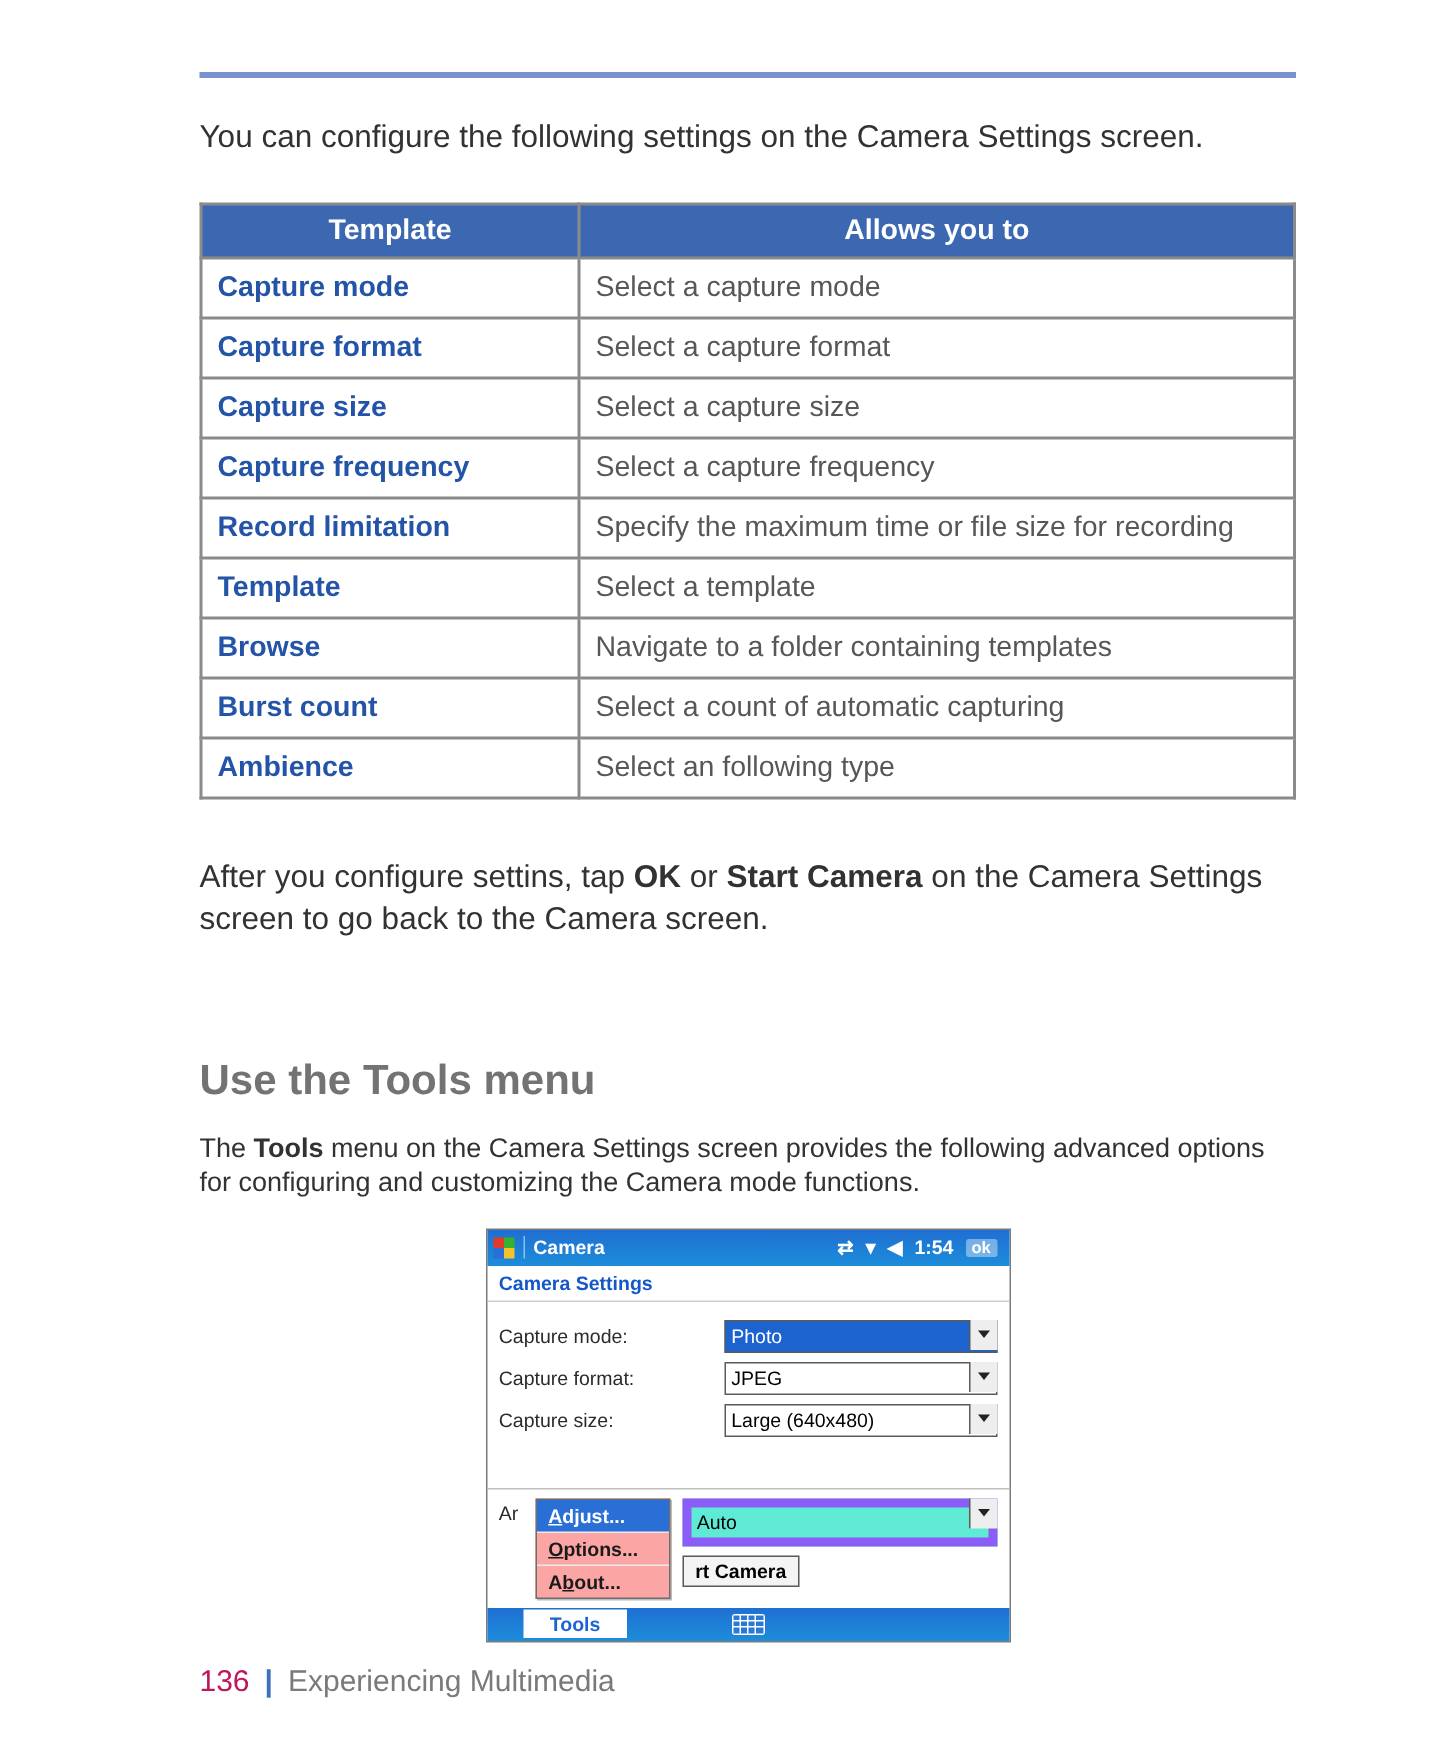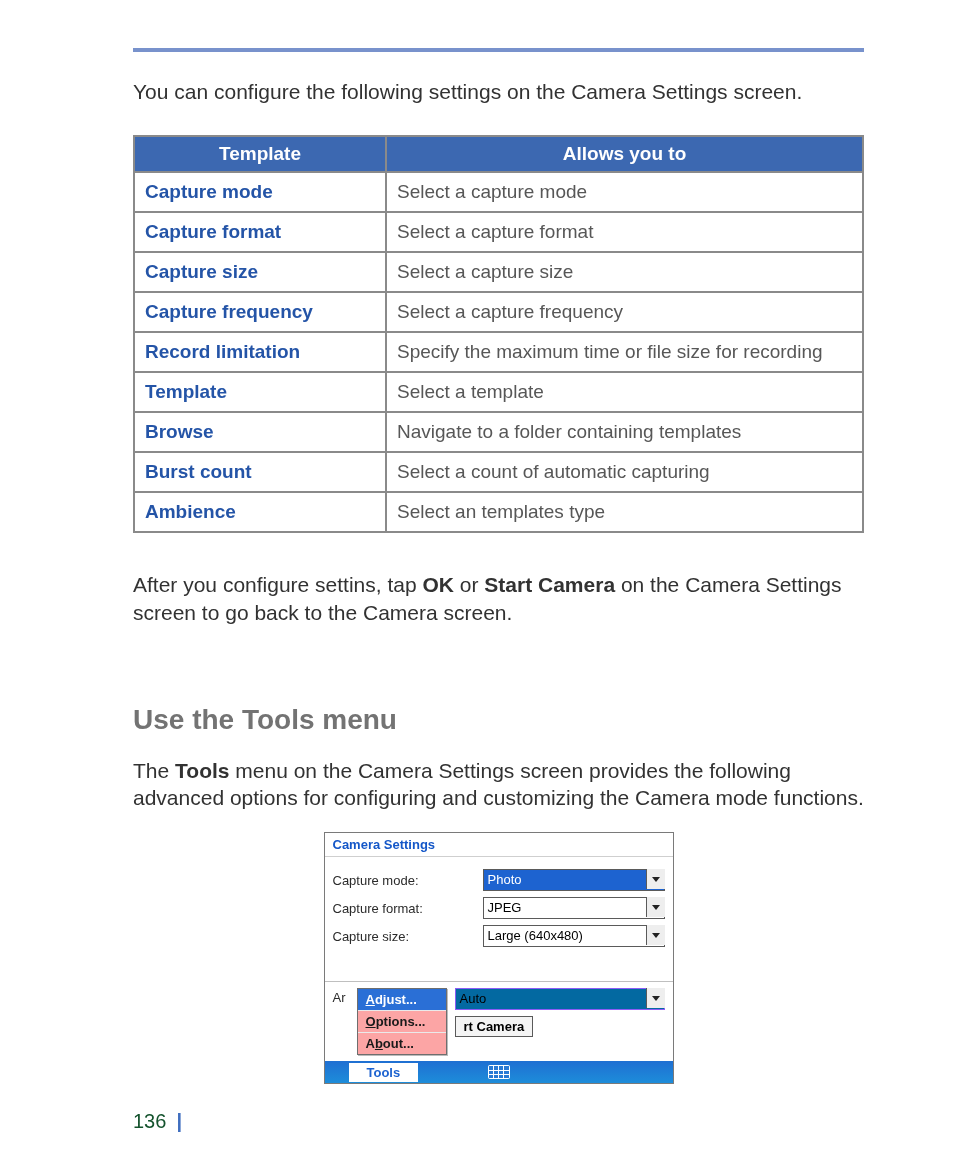--- a/index.html
+++ b/index.html
@@ -64,21 +64,21 @@
   }
   .post-table b { color: #323232; }
   h2.section-heading {
     margin-top: 78px;
     margin-bottom: 6px;
     font-size: 28px;
     font-weight: bold;
     color: #737373;
   }
   .section-body {
-    font-size: 21px;
+    font-size: 18px;
     line-height: 1.3;
     color: #323232;
   }
 
   
   .device {
     margin: 6px auto 0 auto;
     width: 348px;
     background: #ffffff;
     border: 1px solid #7a7a7a;
@@ -185,24 +185,24 @@
   .device .popup .item .u { text-decoration: underline; }
   .device .lower-right {
     flex: 1;
     padding-left: 8px;
   }
   .device .field2 {
     position: relative;
     margin-bottom: 6px;
   }
   .device .field2 .box2 {
-    border: 1px solid #8b5cf6;
+    border: 6px solid #8b5cf6;
     height: 20px; line-height: 20px;
     padding: 0 22px 0 4px;
-    background: #0369a1;
+    background: #5eead4;
     position: relative;
   }
   .device .field2 .arrow2 {
     position: absolute;
     right: 0; top: 0;
     width: 18px; height: 20px;
     border-left: 1px solid #5a5a5a;
     background: #eeeeee;
     display: flex; align-items: center; justify-content: center;
   }
@@ -255,21 +255,21 @@
   
   .footer {
     position: absolute;
     left: 133px;
     bottom: 40px;
     font-size: 20px;
     display: flex;
     align-items: center;
     gap: 10px;
   }
-  .footer .pagenum { color: #14532d; }
+  .footer .pagenum { color: #be185d; }
   .footer .pipe { color: #3f6ebf; font-weight: bold; }
   .footer .section { color: #7a7a7a; }
   tbody { display: contents; }
 </style>
 </head>
 <body>
 
 <div class="page">
 
   <hr class="top-rule">
@@ -302,35 +302,52 @@
           <td class="setting-name">Template</td>
           <td class="setting-desc">Select a template</td>
         </tr><tr>
           <td class="setting-name">Browse</td>
           <td class="setting-desc">Navigate to a folder containing templates</td>
         </tr><tr>
           <td class="setting-name">Burst count</td>
           <td class="setting-desc">Select a count of automatic capturing</td>
         </tr><tr>
           <td class="setting-name">Ambience</td>
-          <td class="setting-desc">Select an templates type</td>
+          <td class="setting-desc">Select an following type</td>
         </tr></tbody>
   </table>
 
   <p class="post-table">
     <span>After you configure settins, tap </span><b>OK</b><span> or </span><b>Start Camera</b><span> on the Camera Settings screen to go back to the Camera screen.</span>
   </p>
 
   <h2 class="section-heading">Use the Tools menu</h2>
   <p class="section-body">
     <span>The </span><b>Tools</b><span> menu on the Camera Settings screen provides the following advanced options for configuring and customizing the Camera mode functions.</span>
   </p>
 
   <div class="device">
 
+    <div class="titlebar">
+      <span class="flag">
+        <span class="r"></span>
+          <span class="g"></span>
+          <span class="b"></span>
+          <span class="y"></span>
+      </span>
+      <span class="title-text">Camera</span>
+      <span class="title-spacer"></span>
+      <span class="status-area">
+        <span>⇄</span>
+        <span>▾</span>
+        <span>◀</span>
+        <span>1:54</span>
+        <span class="ok-btn">ok</span>
+      </span>
+    </div>
 
     <div class="panel-title">Camera Settings</div>
 
     <div class="form">
       <div class="row">
         <div class="lbl">Capture mode:</div>
         <div class="field">
           <div class="box sel">Photo</div>
           <div class="arrow"></div>
         </div>
@@ -393,15 +410,16 @@
           <span></span>
           <span></span>
       </span>
     </div>
 
   </div>
 
   <div class="footer">
     <span class="pagenum">136</span>
     <span class="pipe">|</span>
+    <span class="section">Experiencing Multimedia</span>
   </div>
 
 </div>
 
 </body></html>

